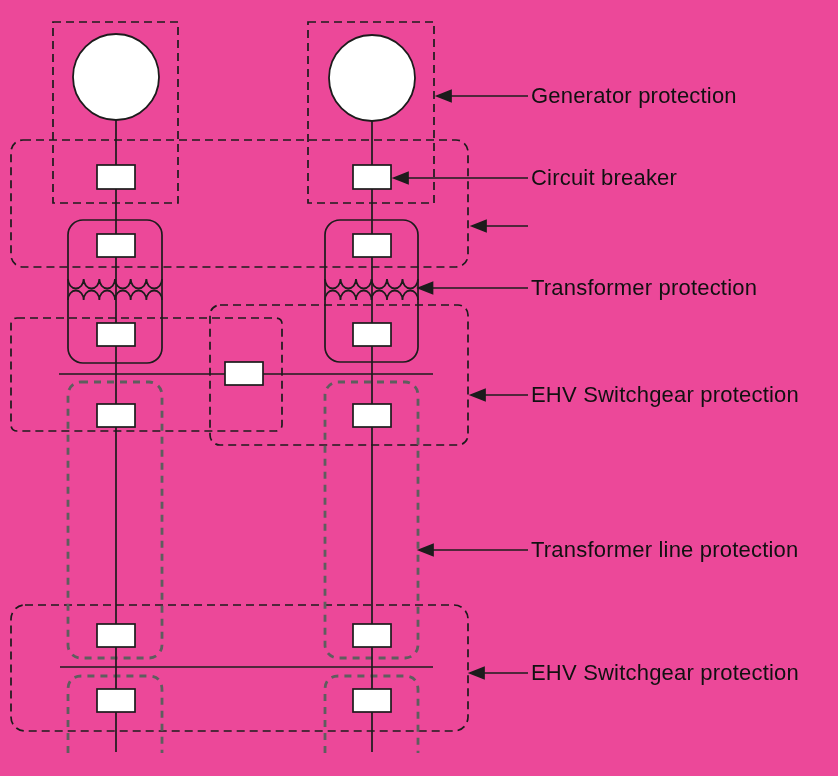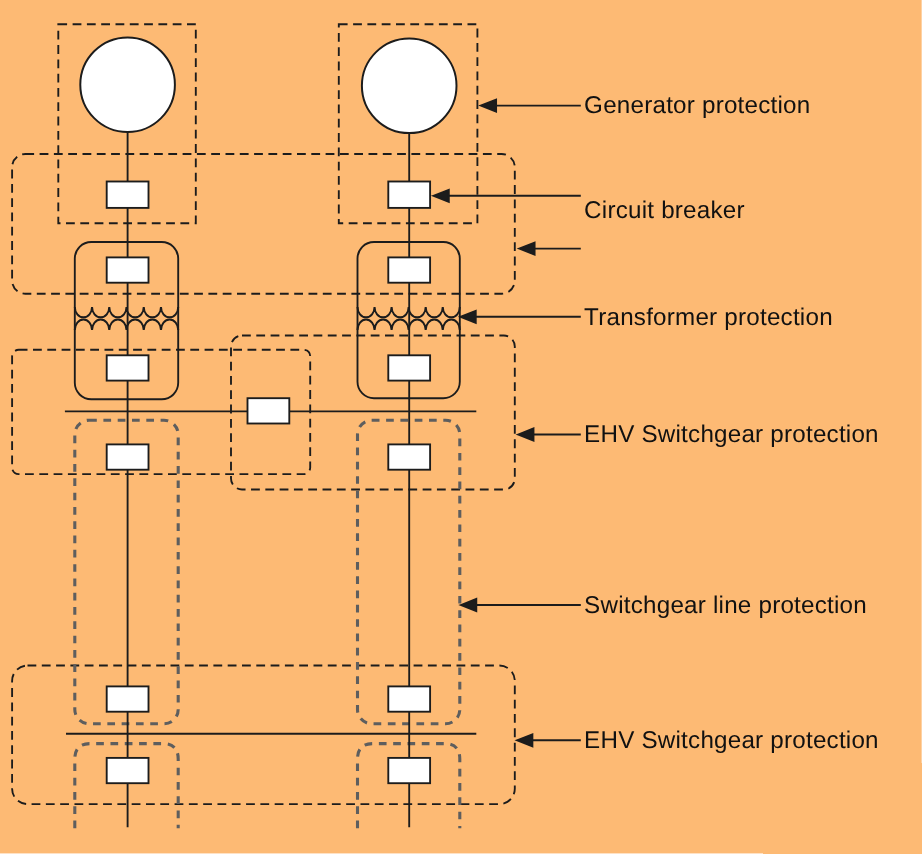--- a/index.html
+++ b/index.html
@@ -1,19 +1,19 @@
 <!DOCTYPE html>
 <html><head>
 <meta charset="utf-8">
 <style>
   html,body{margin:0;padding:0;background:#ffffff;}
   .stage{
     position:relative;
     width:838px;height:776px;
-    background:#fdba74;
+    background:#ec4899;
     font-family:"Liberation Sans", sans-serif;
     overflow:hidden;
   }
   .stage svg{position:absolute;left:0;top:0;}
   .callout-label{
     position:absolute;
     left:531px;
     height:26px;line-height:26px;
     font-size:22px;
     color:#111111;
@@ -107,19 +107,19 @@
         <polygon points="419,550 433,544.5 433,555.5"></polygon>
       </g>
       <g>
         <line x1="528" y1="673" x2="482" y2="673"></line>
         <polygon points="470,673 484,667.5 484,678.5"></polygon>
       </g>
     </g>
   </svg>
 
   <div class="callout-label" style="top:83px">Generator protection</div>
-  <div class="callout-label" style="top:178px">Circuit breaker</div>
+  <div class="callout-label" style="top:165px">Circuit breaker</div>
   <div class="callout-label" style="top:275px">Transformer protection</div>
   <div class="callout-label" style="top:382px">EHV Switchgear protection</div>
-  <div class="callout-label" style="top:537px">Switchgear line protection</div>
+  <div class="callout-label" style="top:537px">Transformer line protection</div>
   <div class="callout-label" style="top:660px">EHV Switchgear protection</div>
 
 </div>
 
 </body></html>

